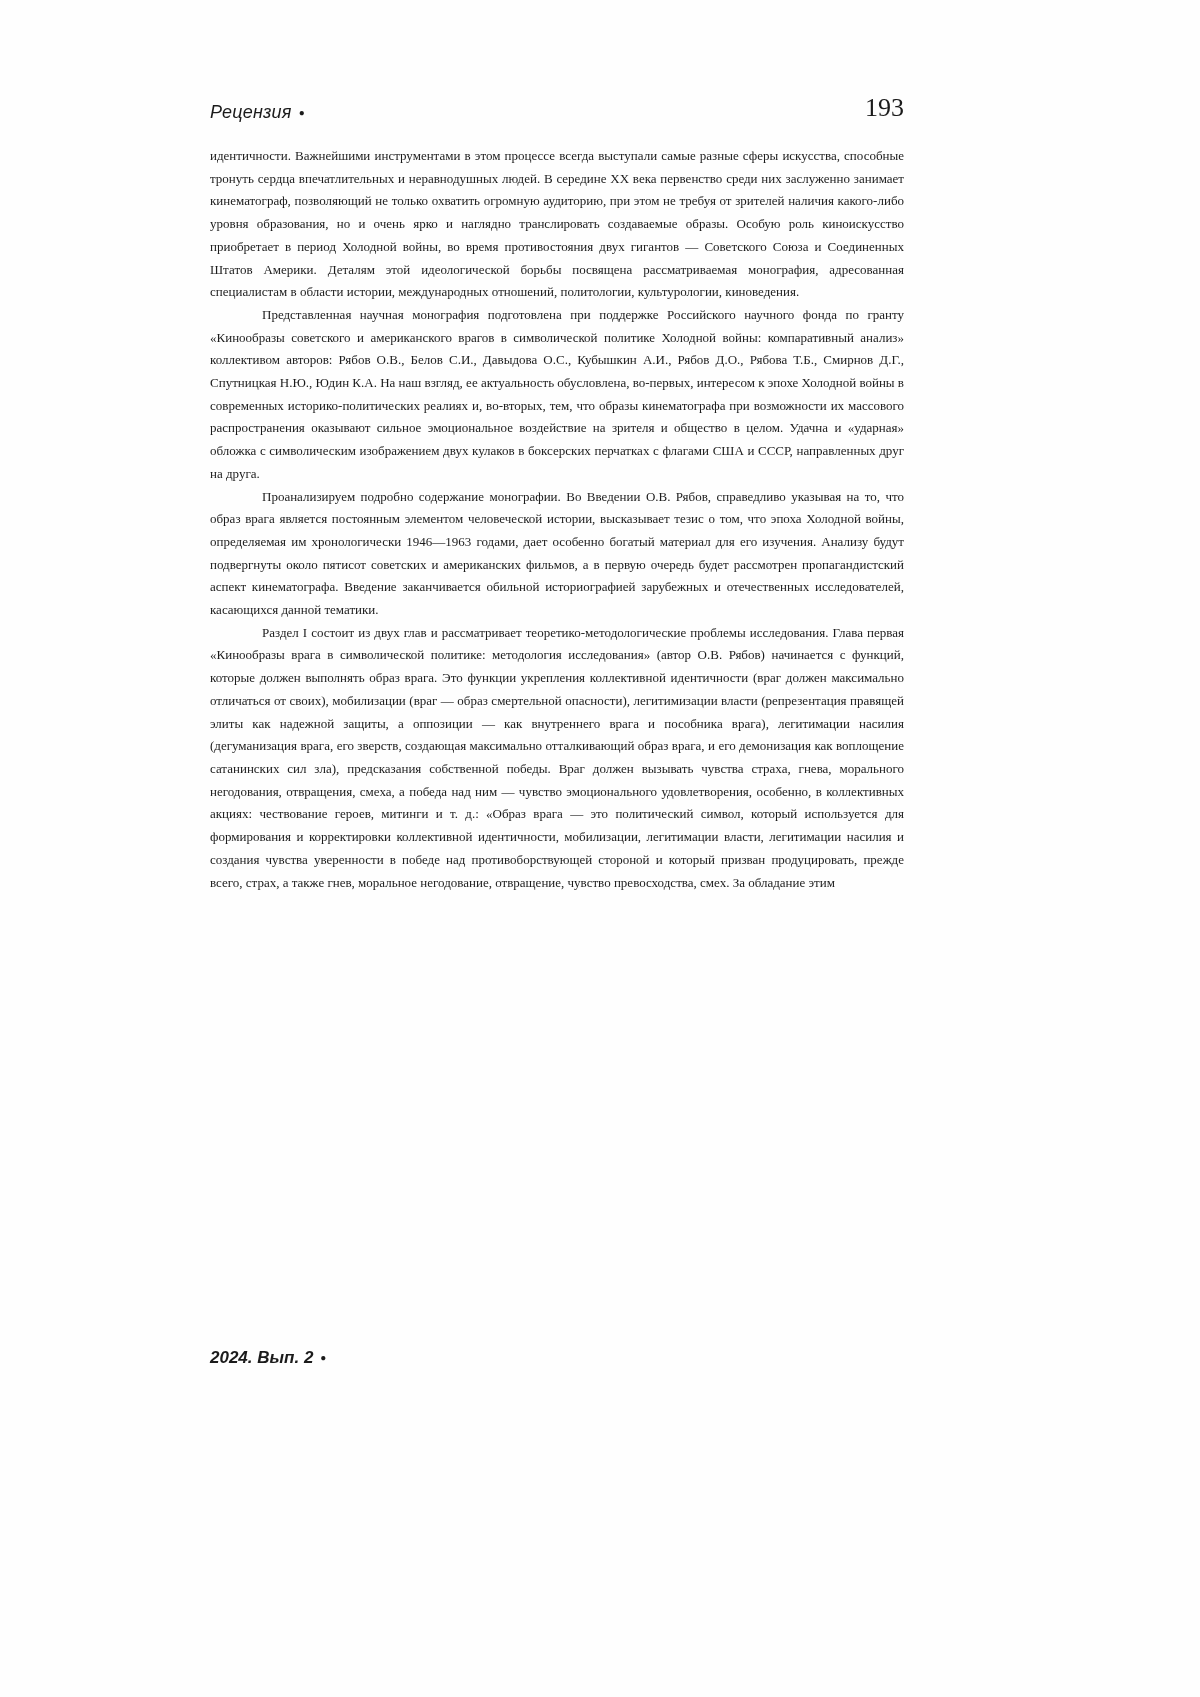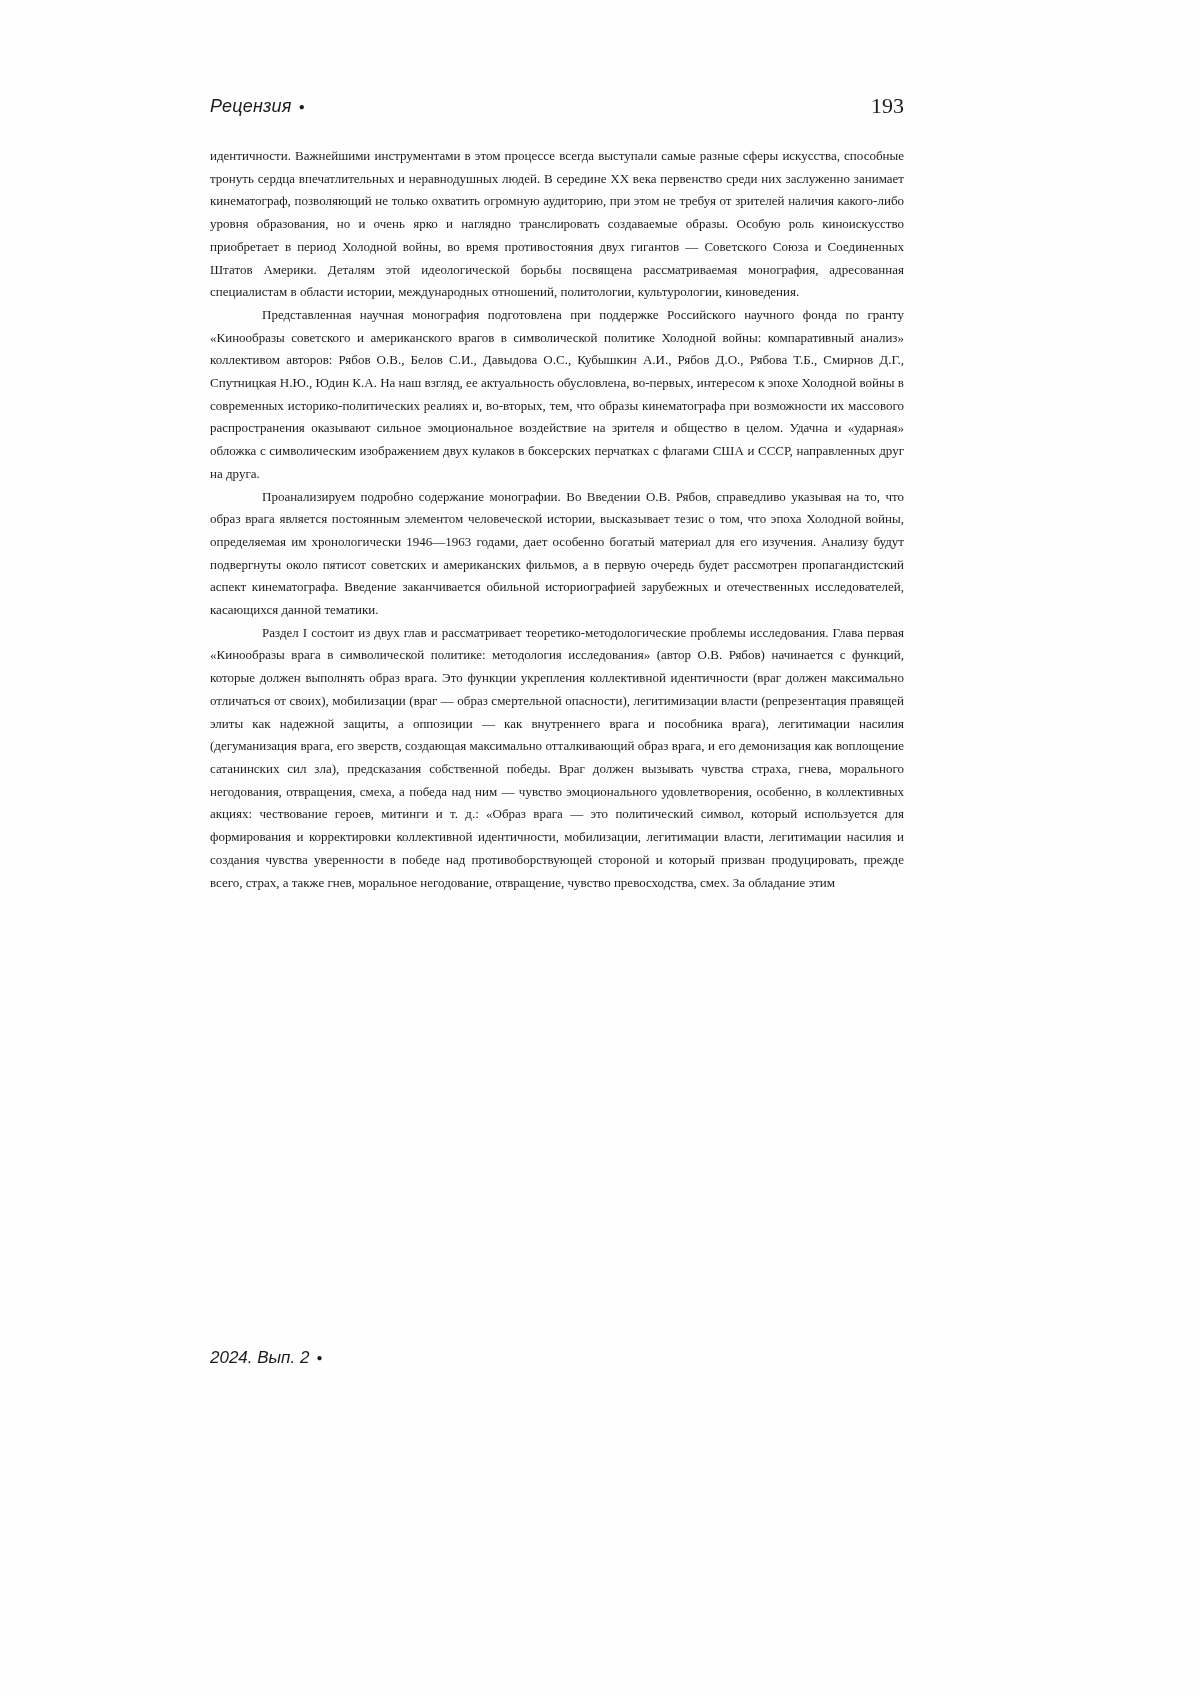--- a/index.html
+++ b/index.html
@@ -17,58 +17,59 @@
     background: #fefefe;
     overflow: hidden;
   }
   .page-header {
     position: absolute;
     left: 210px;
     top: 93px;
     width: 694px;
     display: flex;
     justify-content: space-between;
-    align-items: center;
+    align-items: flex-end;
   }
   .running-title-wrap {
     font-family: "Liberation Sans", sans-serif;
     font-style: italic;
     font-size: 18px;
     letter-spacing: 0.2px;
   }
   .bullet {
     font-style: normal;
     font-size: 10px;
     margin-left: 7px;
     position: relative;
     top: -2px;
   }
   .page-number {
     font-family: "Liberation Serif", serif;
-    font-size: 22px;
+    font-size: 26px;
   }
   .body-text {
     position: absolute;
     left: 210px;
     top: 145px;
     width: 694px;
     font-size: 13px;
     line-height: 22.7px;
     text-align: justify;
   }
   .para { text-indent: 0; }
   .para.indent { text-indent: 52px; }
   .para b { font-weight: normal; }
   .page-footer {
     position: absolute;
     left: 210px;
     top: 1348px;
     font-family: "Liberation Sans", sans-serif;
     font-style: italic;
     font-size: 17px;
+    font-weight: bold;
   }
 </style>
 </head>
 <body>
 
 <div class="page">
 
   <header class="page-header">
     <span class="running-title-wrap"><span>Рецензия</span><span class="bullet">●</span></span>
     <span class="page-number">193</span>

